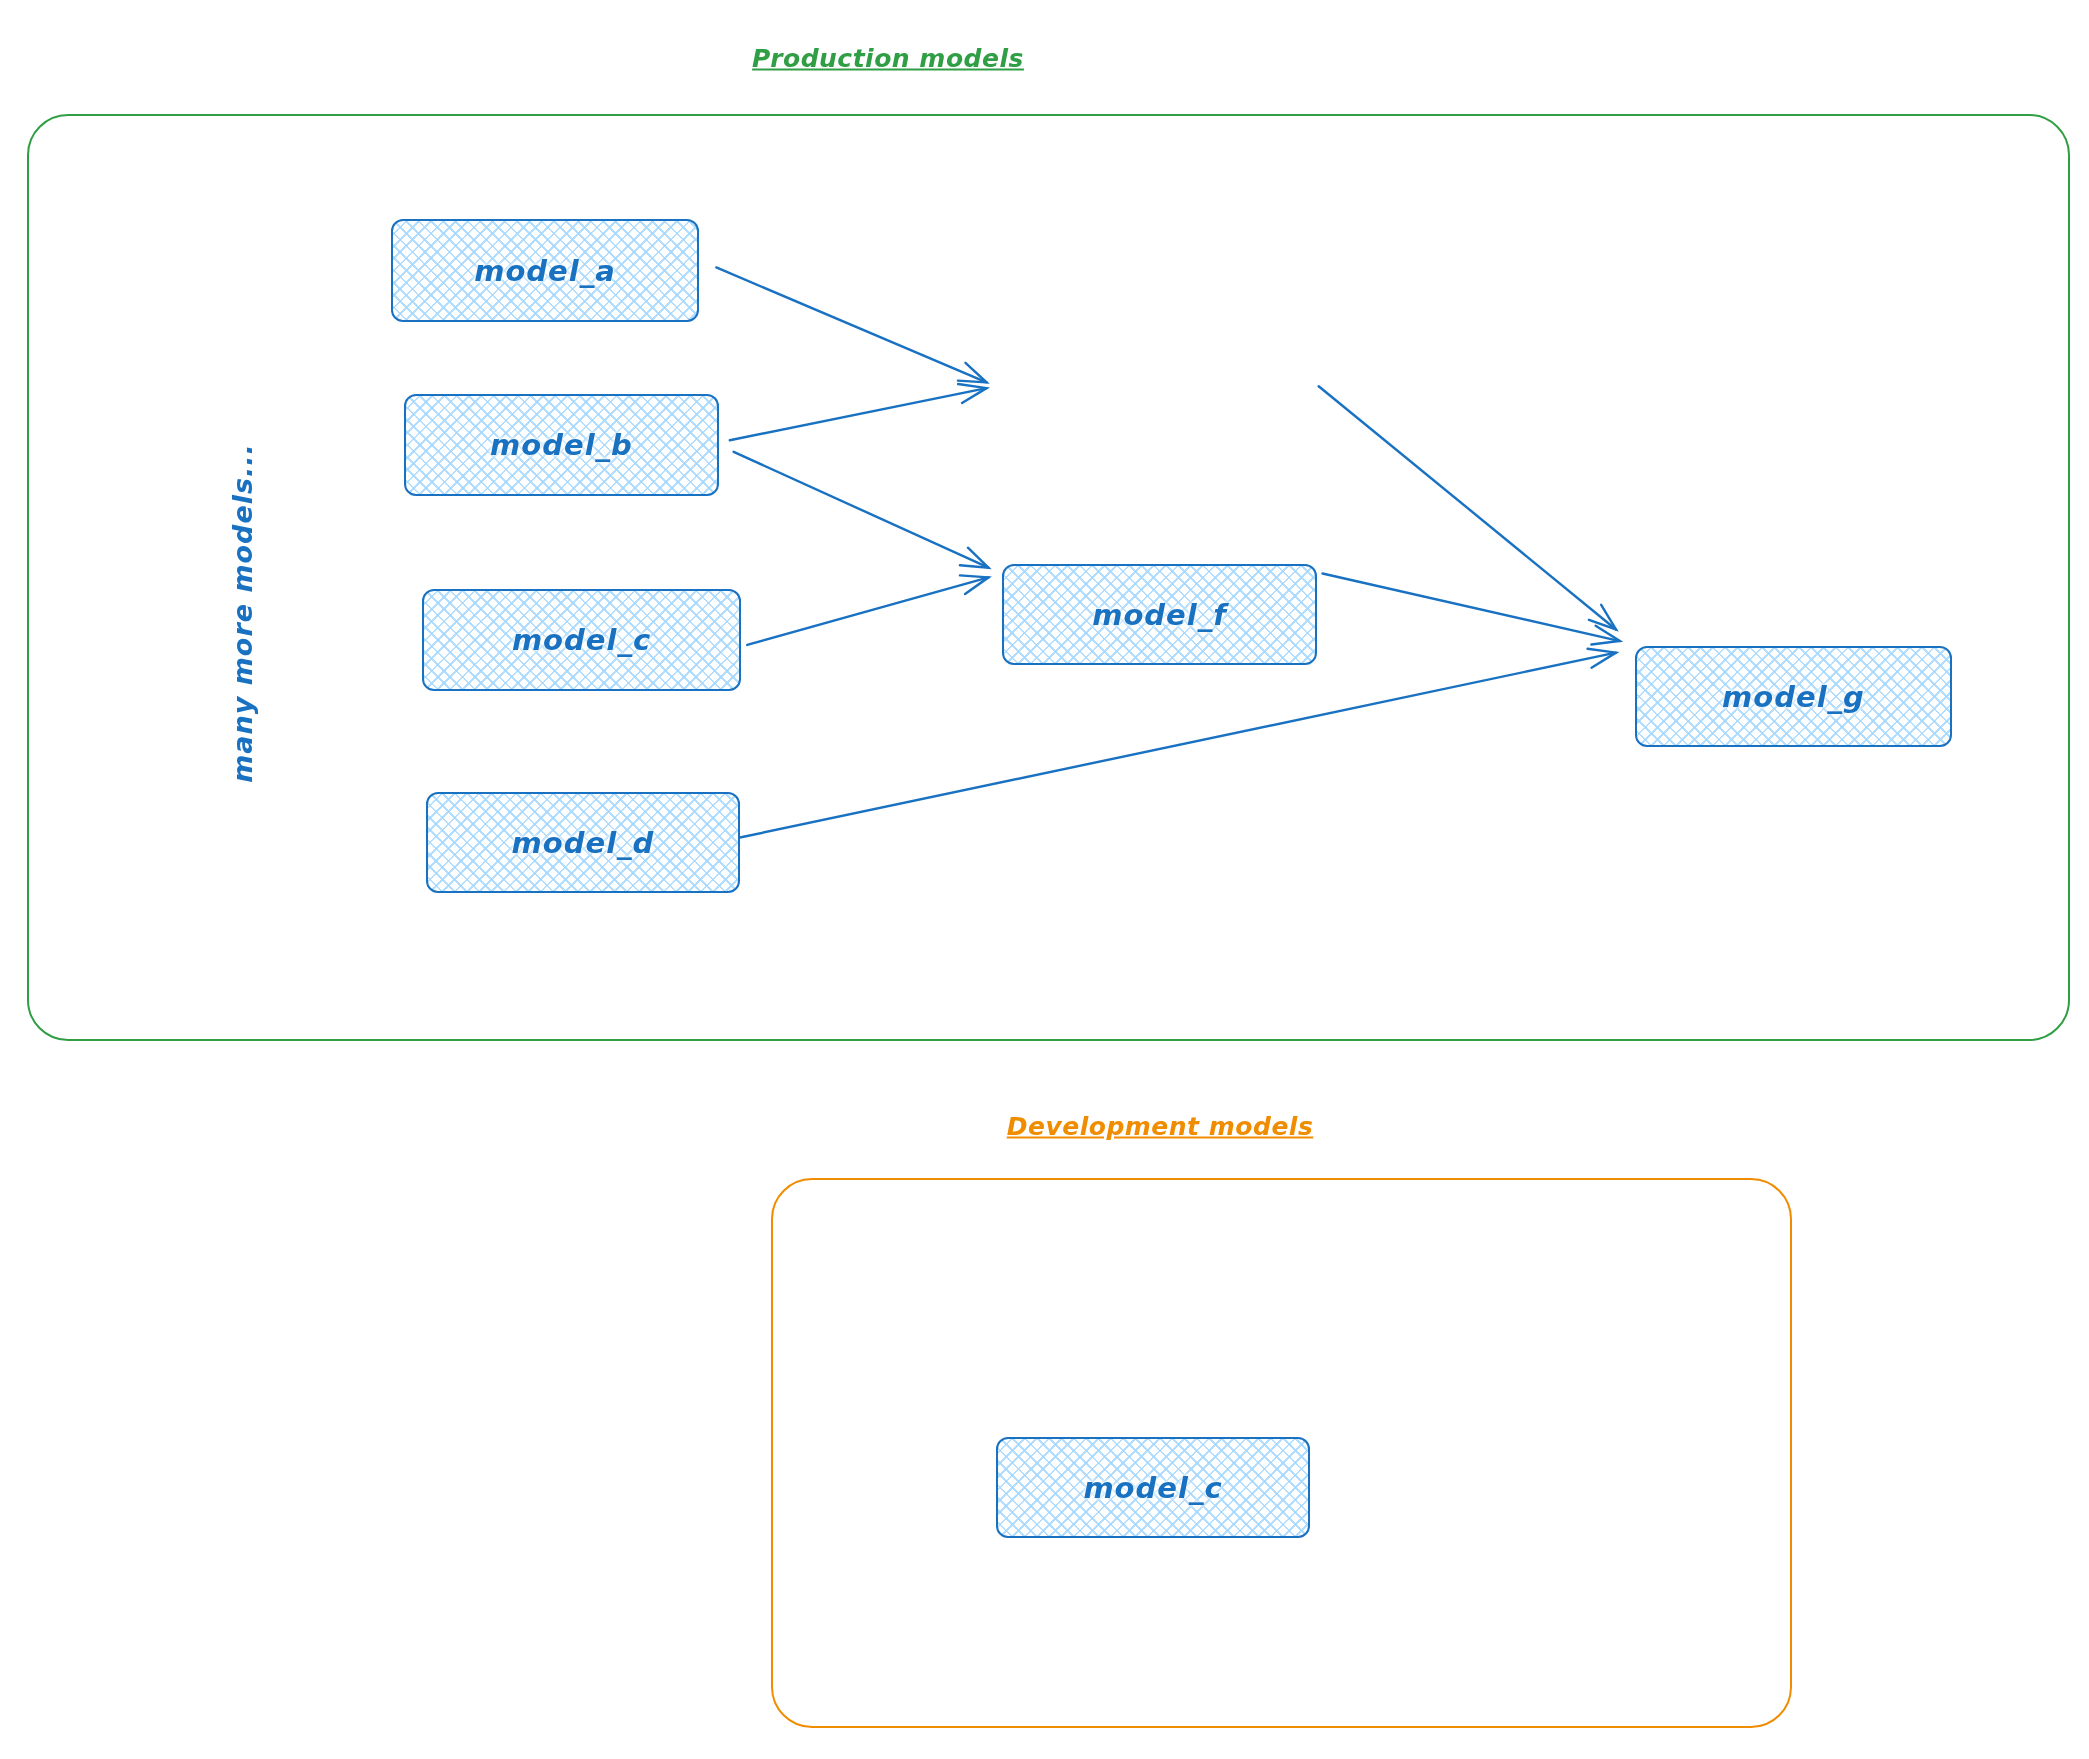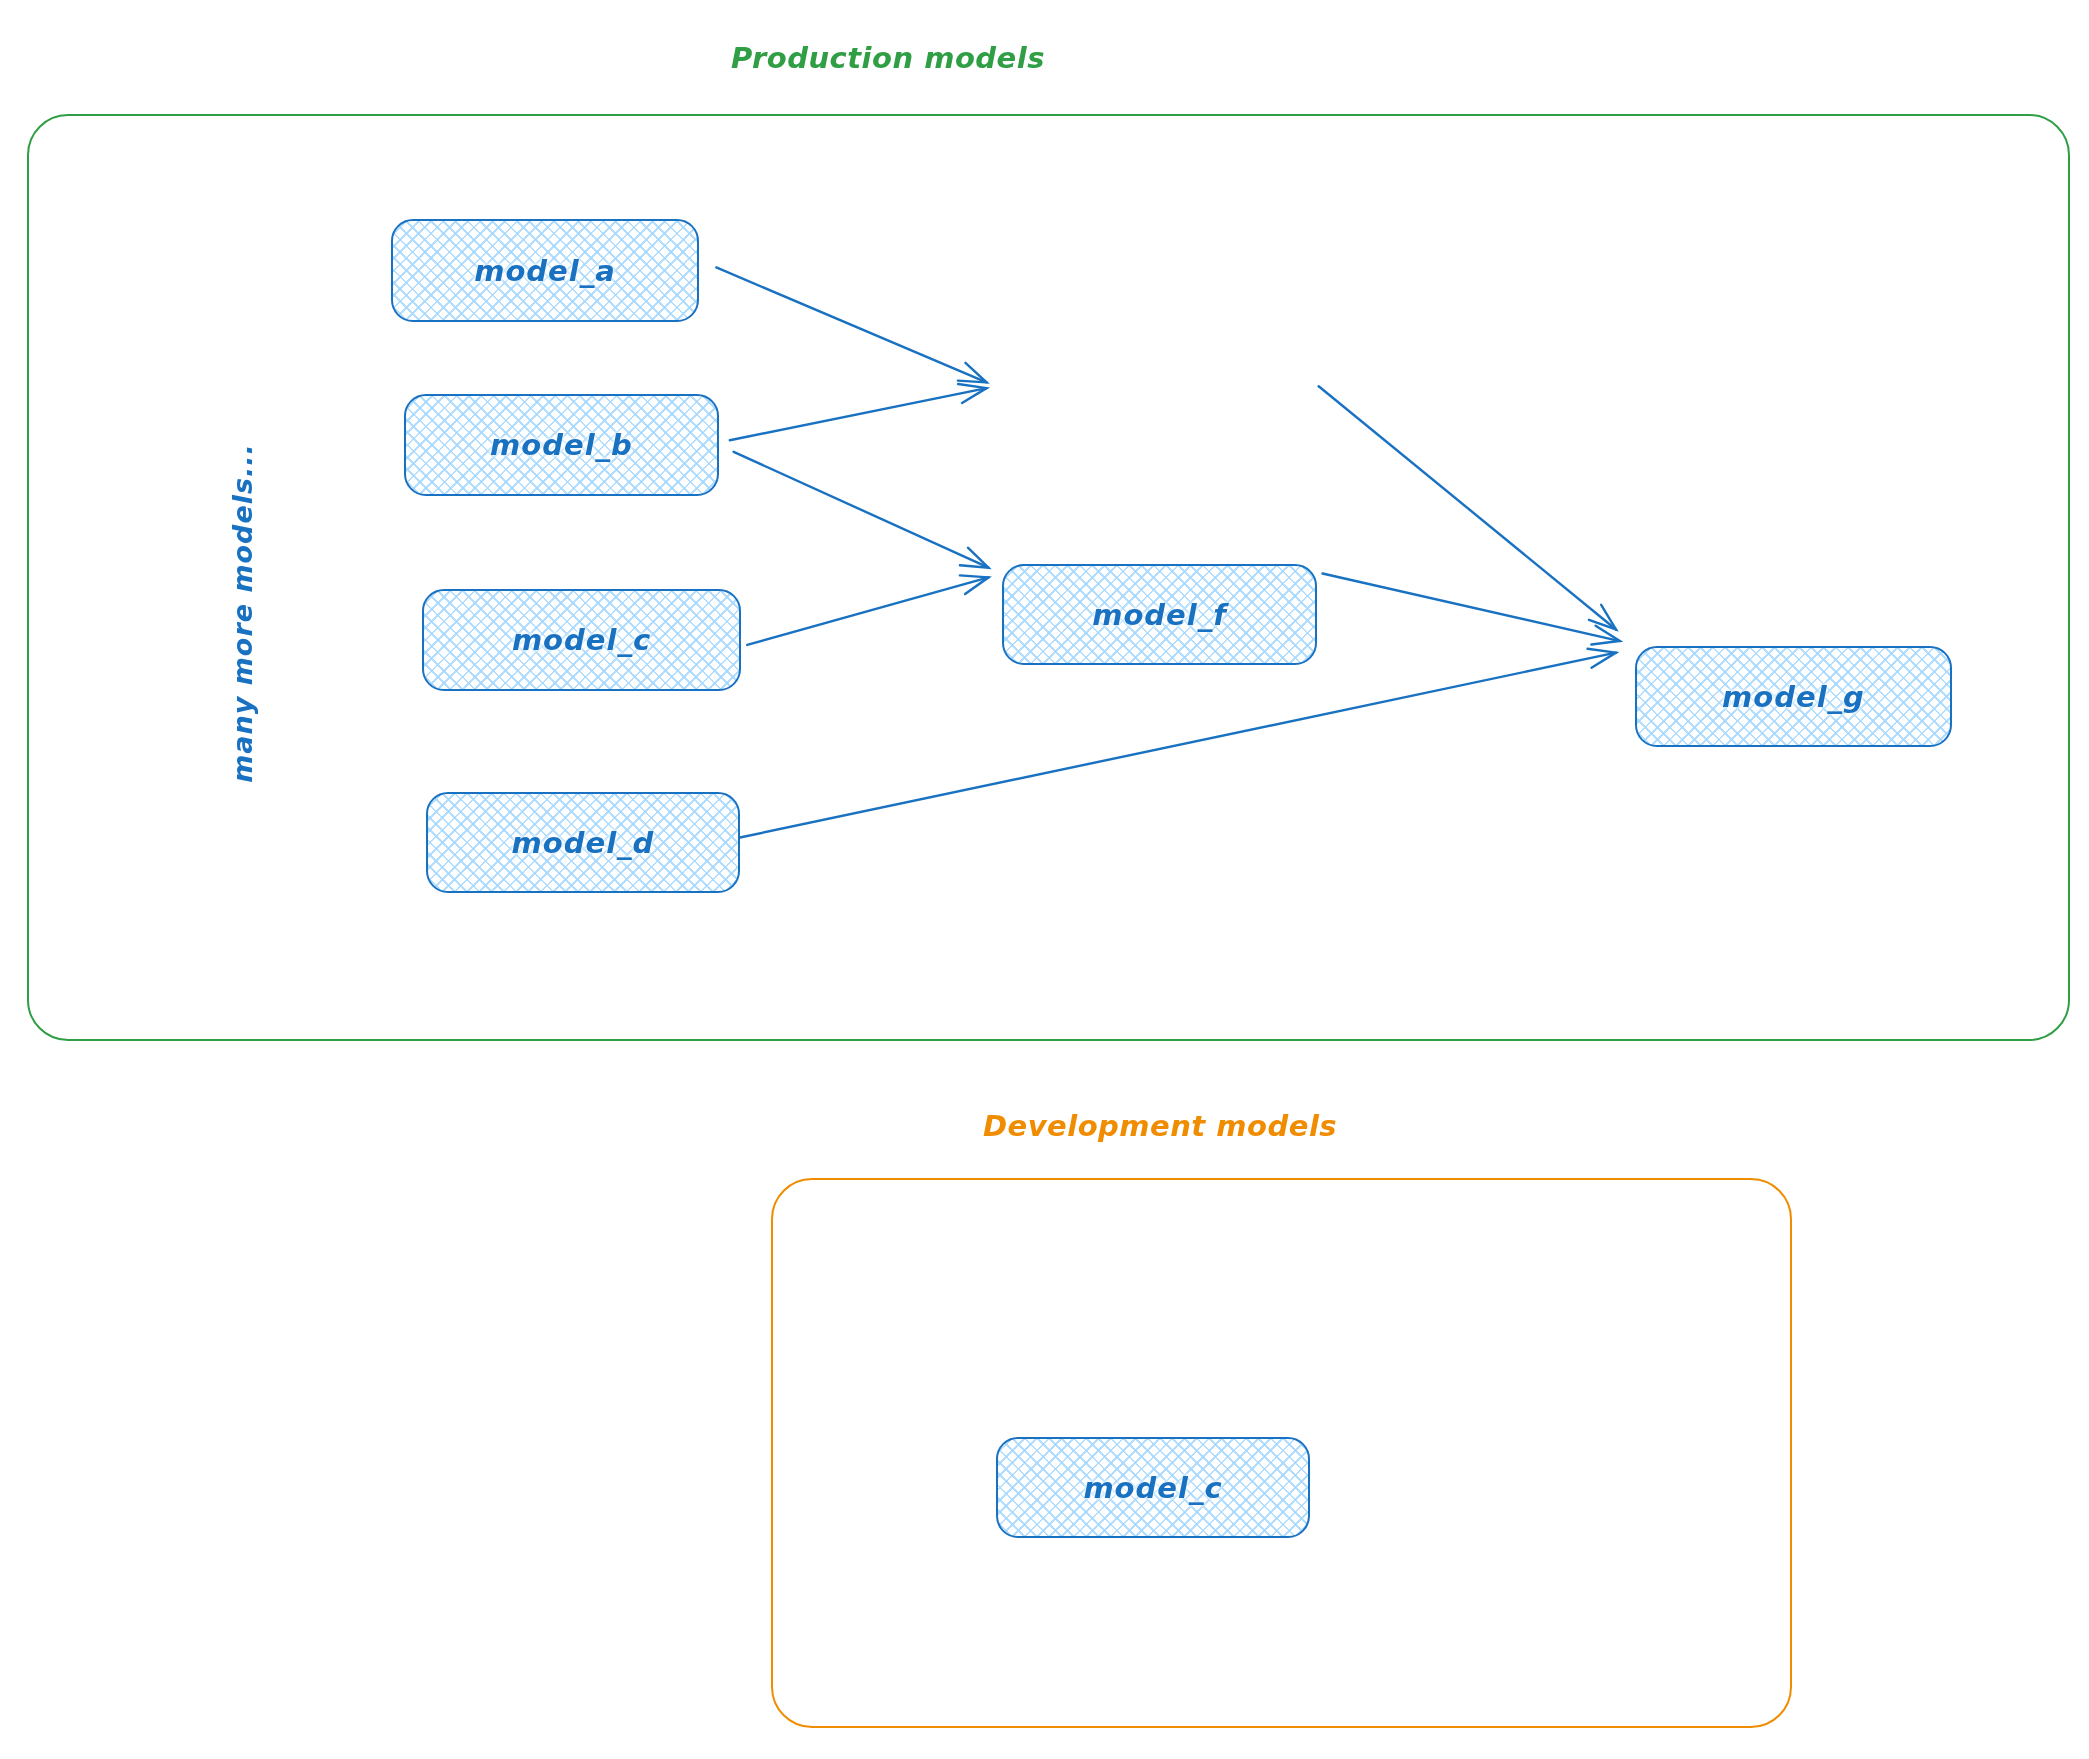--- a/index.html
+++ b/index.html
@@ -28,24 +28,25 @@
   }
   .group-box.development {
     left: 771px; top: 1178px;
     width: 1017px; height: 546px;
     border: 2.4px solid var(--color-orange, #f08c00);
   }
   .group-title {
     position: absolute;
     transform: translate(-50%, -50%);
     white-space: nowrap;
-    font-size: 29px;
+    font-size: 25px;
     font-style: italic;
     font-weight: bold;
     letter-spacing: 0.5px;
+    text-decoration: underline;
   }
   .group-title.production-title {
     left: 888px; top: 58px;
     color: var(--color-green, #2f9e44);
   }
   .group-title.development-title {
     left: 1160px; top: 1126px;
     color: var(--color-orange, #f08c00);
   }
   
@@ -60,21 +61,21 @@
     font-weight: bold;
     letter-spacing: 1px;
   }
   
   .node {
     position: absolute;
     display: flex;
     align-items: center;
     justify-content: center;
     border: 2.9px solid var(--color-blue, #1971c2);
-    border-radius: 22px;
+    border-radius: 12px;
     color: var(--color-blue, #1971c2);
     font-size: 29px;
     font-style: italic;
     font-weight: bold;
     letter-spacing: 1px;
     background-color: #ffffff;
     background-image:
       repeating-linear-gradient(45deg,  rgba(165,216,255,0.85) 0px, rgba(165,216,255,0.85) 1.9px, transparent 1.9px, transparent 8.7px),
       repeating-linear-gradient(135deg, rgba(165,216,255,0.85) 0px, rgba(165,216,255,0.85) 1.9px, transparent 1.9px, transparent 8.7px);
   }

